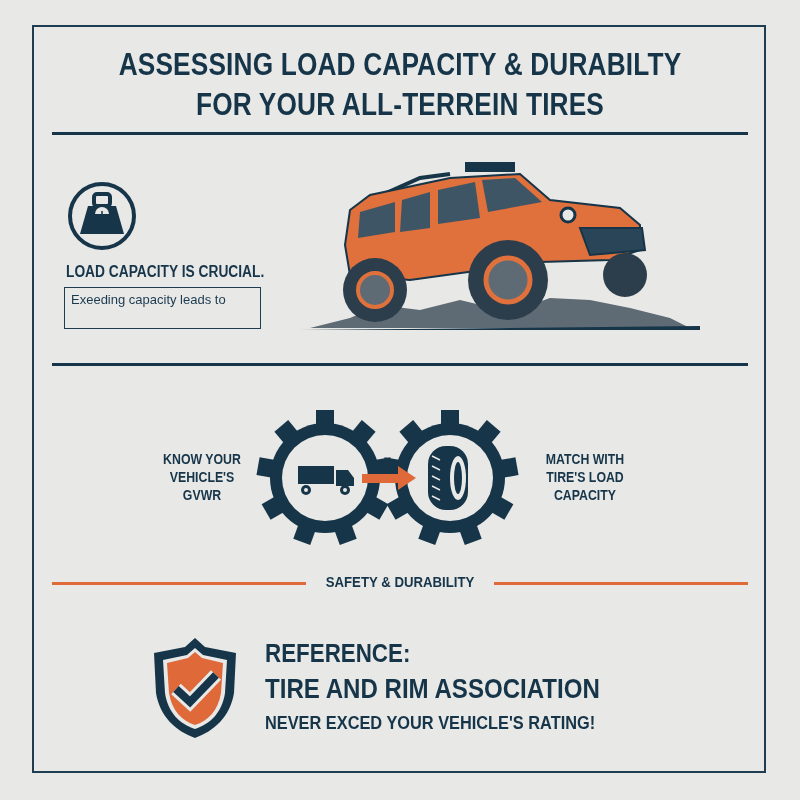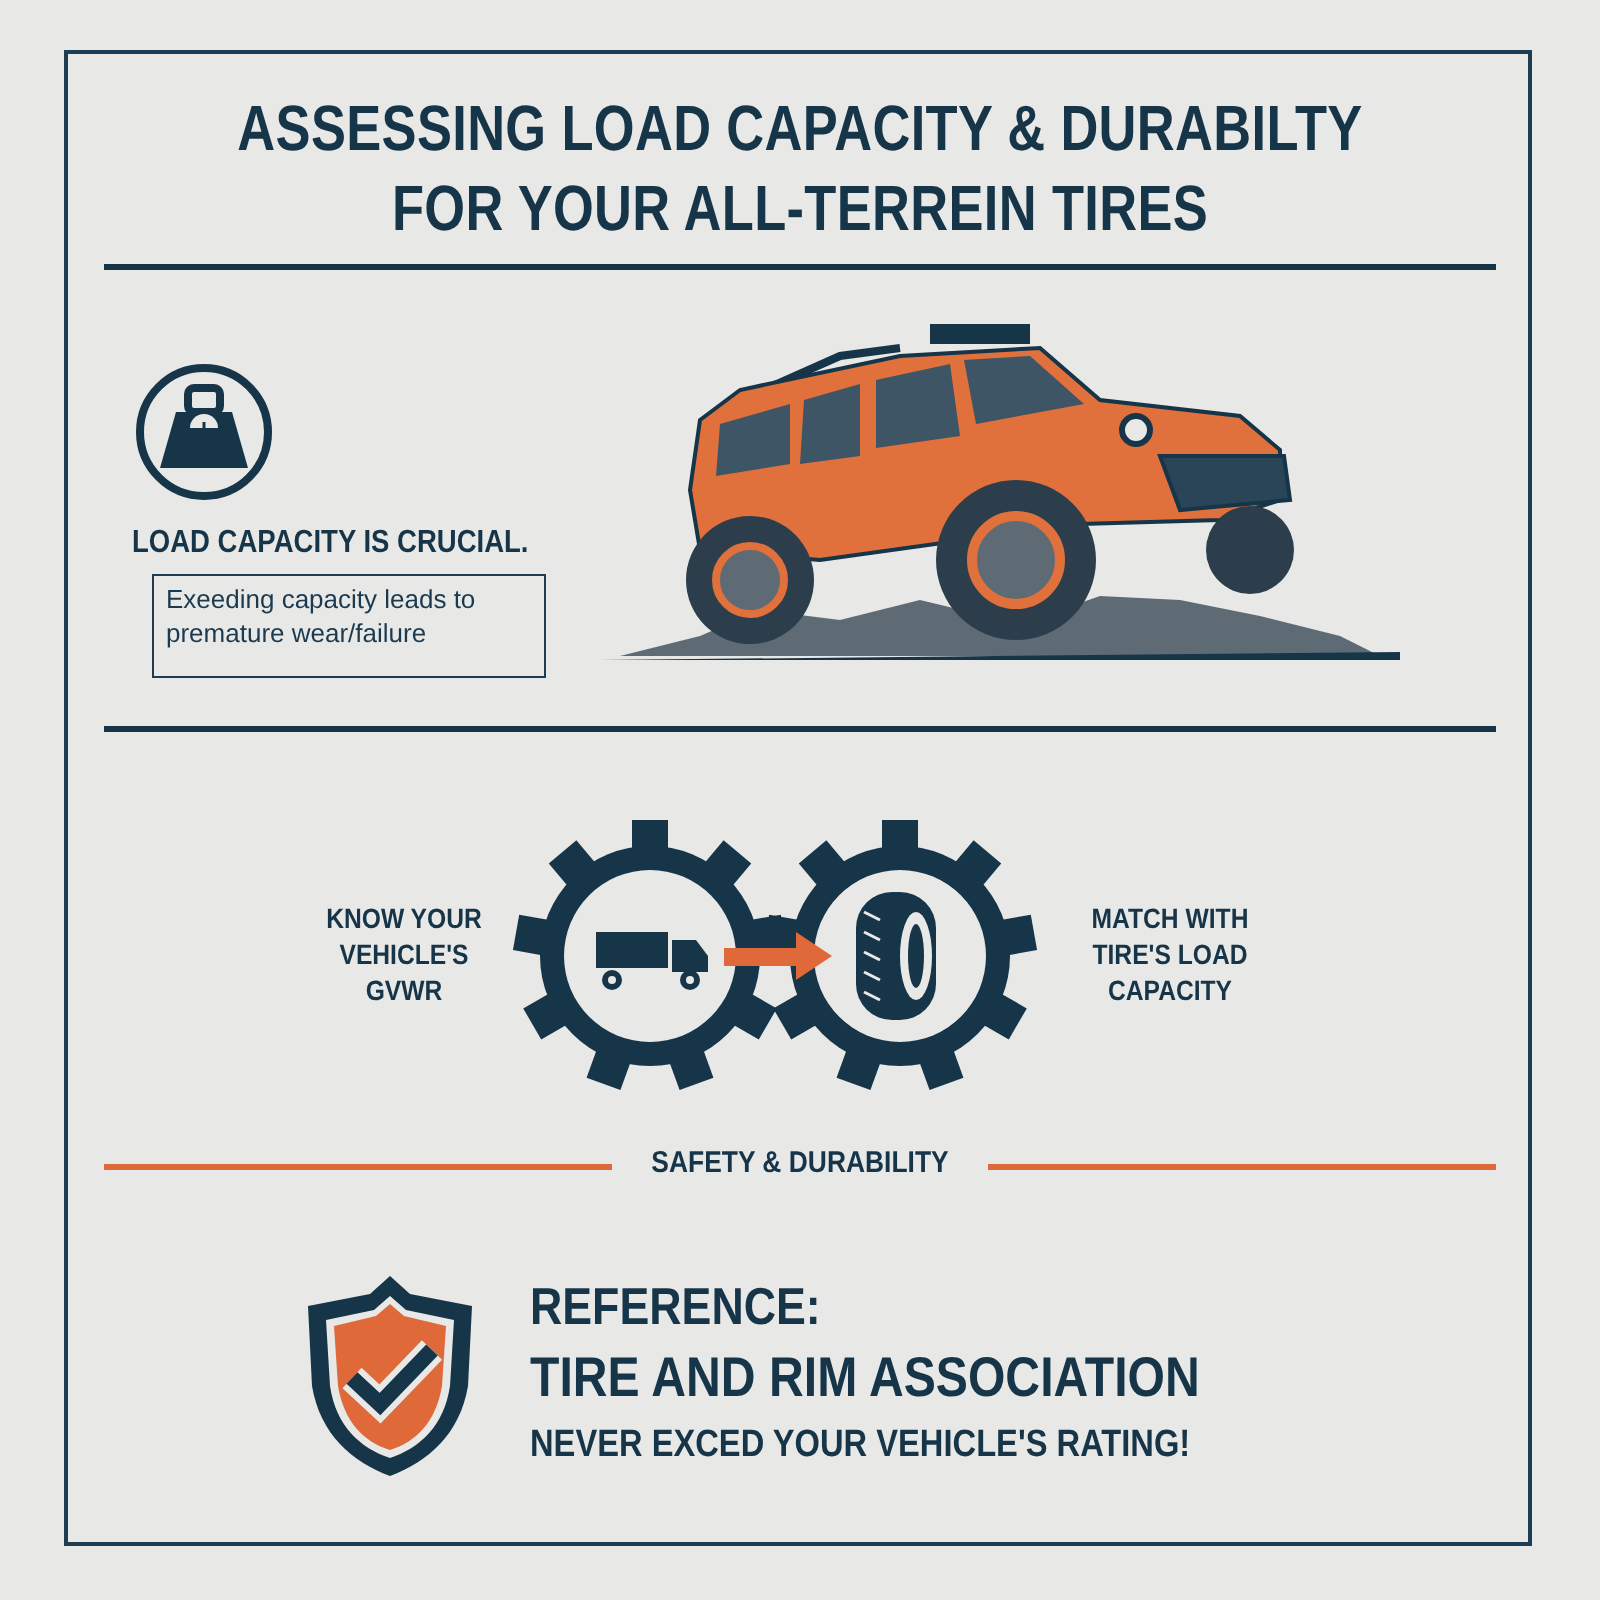--- a/index.html
+++ b/index.html
@@ -7,22 +7,22 @@
          font-family:"Liberation Sans", "DejaVu Sans", sans-serif; color:#1b3a4f; }
   .frame { position:absolute; left:32px; top:25px; width:734px; height:748px; border:2px solid #1e3d52; box-sizing:border-box; }
   .title { position:absolute; left:32px; top:44px; width:736px; text-align:center;
            font-weight:bold; font-size:32px; line-height:40px; letter-spacing:0.2px; color:#163549;
            transform:scaleX(0.82); transform-origin:center; }
   .title div { white-space:nowrap; }
   .rule { position:absolute; left:52px; width:696px; height:3px; background:#163549; }
   .icon-weight { position:absolute; left:66px; top:180px; width:72px; height:72px; }
   .crucial { position:absolute; left:66px; top:263px; font-weight:bold; font-size:16px; color:#163549; white-space:nowrap;
              transform:scaleX(0.86); transform-origin:left; }
-  .note { position:absolute; left:64px; top:287px; width:197px; height:52px; border:1.5px solid #1e3d52; box-sizing:border-box;
-          padding:3px 6px; font-size:13px; line-height:17px; color:#1b3a4f;margin-left:12px; }
+  .note { position:absolute; left:64px; top:287px; width:197px; height:42px; border:1.5px solid #1e3d52; box-sizing:border-box;
+          padding:3px 6px; font-size:13px; line-height:17px; color:#1b3a4f; }
   .jeep { position:absolute; left:290px; top:150px; width:420px; height:190px; }
   .gears { position:absolute; left:250px; top:410px; width:280px; height:140px; }
   .side-text { position:absolute; font-weight:bold; font-size:14px; line-height:18px; text-align:center; color:#163549;
                transform:scaleX(0.88); }
   .left-text { left:152px; top:450px; width:100px; }
   .right-text { left:530px; top:450px; width:110px; }
   .orange-rule { position:absolute; top:582px; height:3px; background:#e0693a; }
   .safety { position:absolute; left:290px; top:573px; width:220px; text-align:center; font-weight:bold; font-size:15px; color:#163549;
             transform:scaleX(0.88); }
   .shield { position:absolute; left:150px; top:635px; width:90px; height:105px; }
@@ -45,21 +45,20 @@
 <svg class="icon-weight" viewBox="0 0 72 72">
   <circle cx="36" cy="36" r="32" fill="none" stroke="#163549" stroke-width="4"></circle>
   <rect x="28" y="14" width="16" height="12" rx="3" fill="none" stroke="#163549" stroke-width="4"></rect>
   <path d="M22 26 L50 26 L58 54 L14 54 Z" fill="#163549"></path>
   <path d="M29 34 A7 7 0 0 1 43 34 Z" fill="#e8e8e7"></path>
   <line x1="36" y1="31" x2="36" y2="34" stroke="#163549" stroke-width="1.5"></line>
 </svg>
 <div class="crucial">LOAD CAPACITY IS CRUCIAL.</div>
 <div class="note">
   <div>Exeeding capacity leads to</div>
-  <div>premature wear/failure</div>
 </div>
 
 <svg class="jeep" viewBox="0 0 420 190">
 
   <path d="M20 178 L60 168 L90 155 L130 160 L170 150 L220 162 L260 148 L300 150 L340 158 L380 168 L400 178 Z" fill="#5e6b75"></path>
   <path d="M10 180 L410 176 L410 180 Z" fill="#163549"></path>
 
   <path d="M85 48 L130 28 L160 24" fill="none" stroke="#163549" stroke-width="4"></path>
   <rect x="175" y="12" width="50" height="10" fill="#163549"></rect>
 

